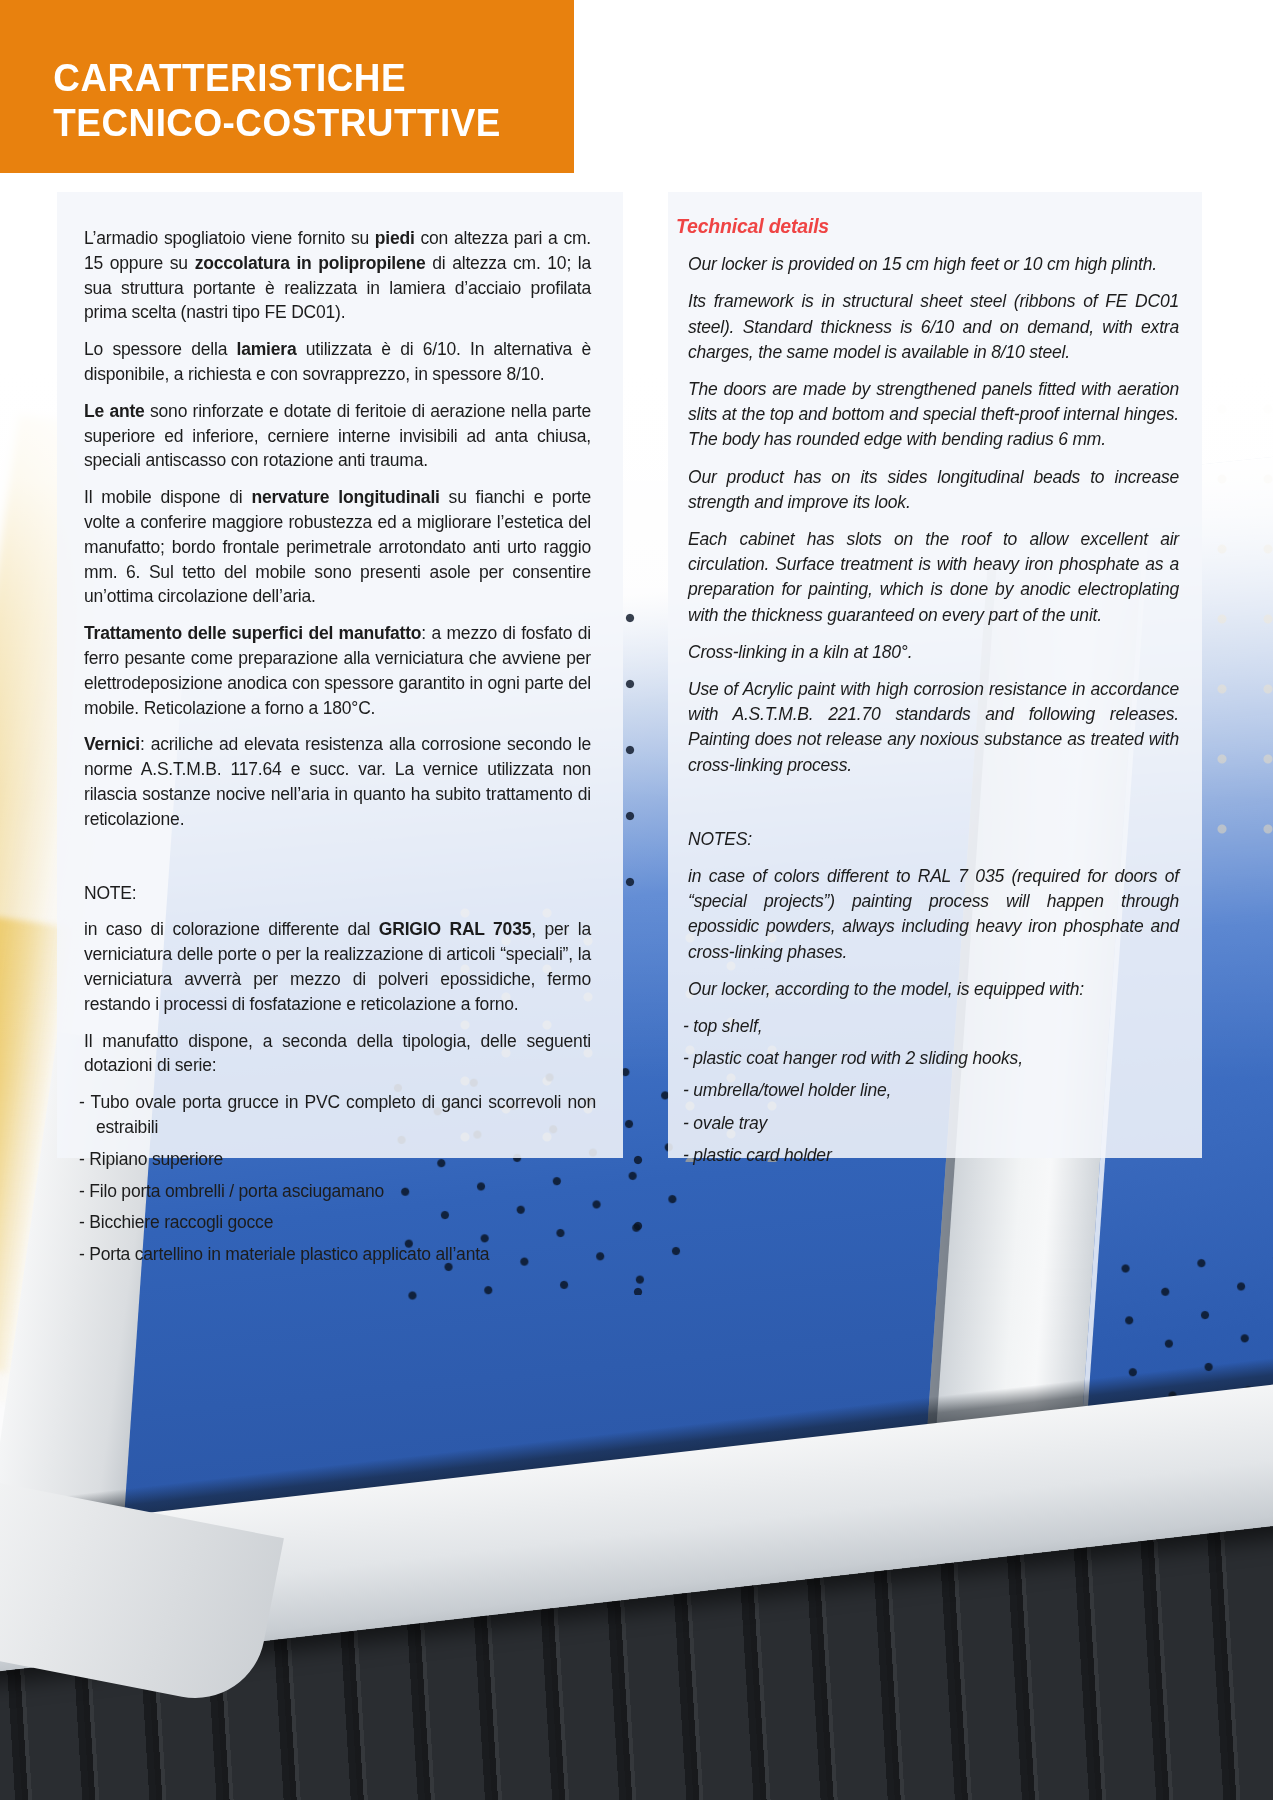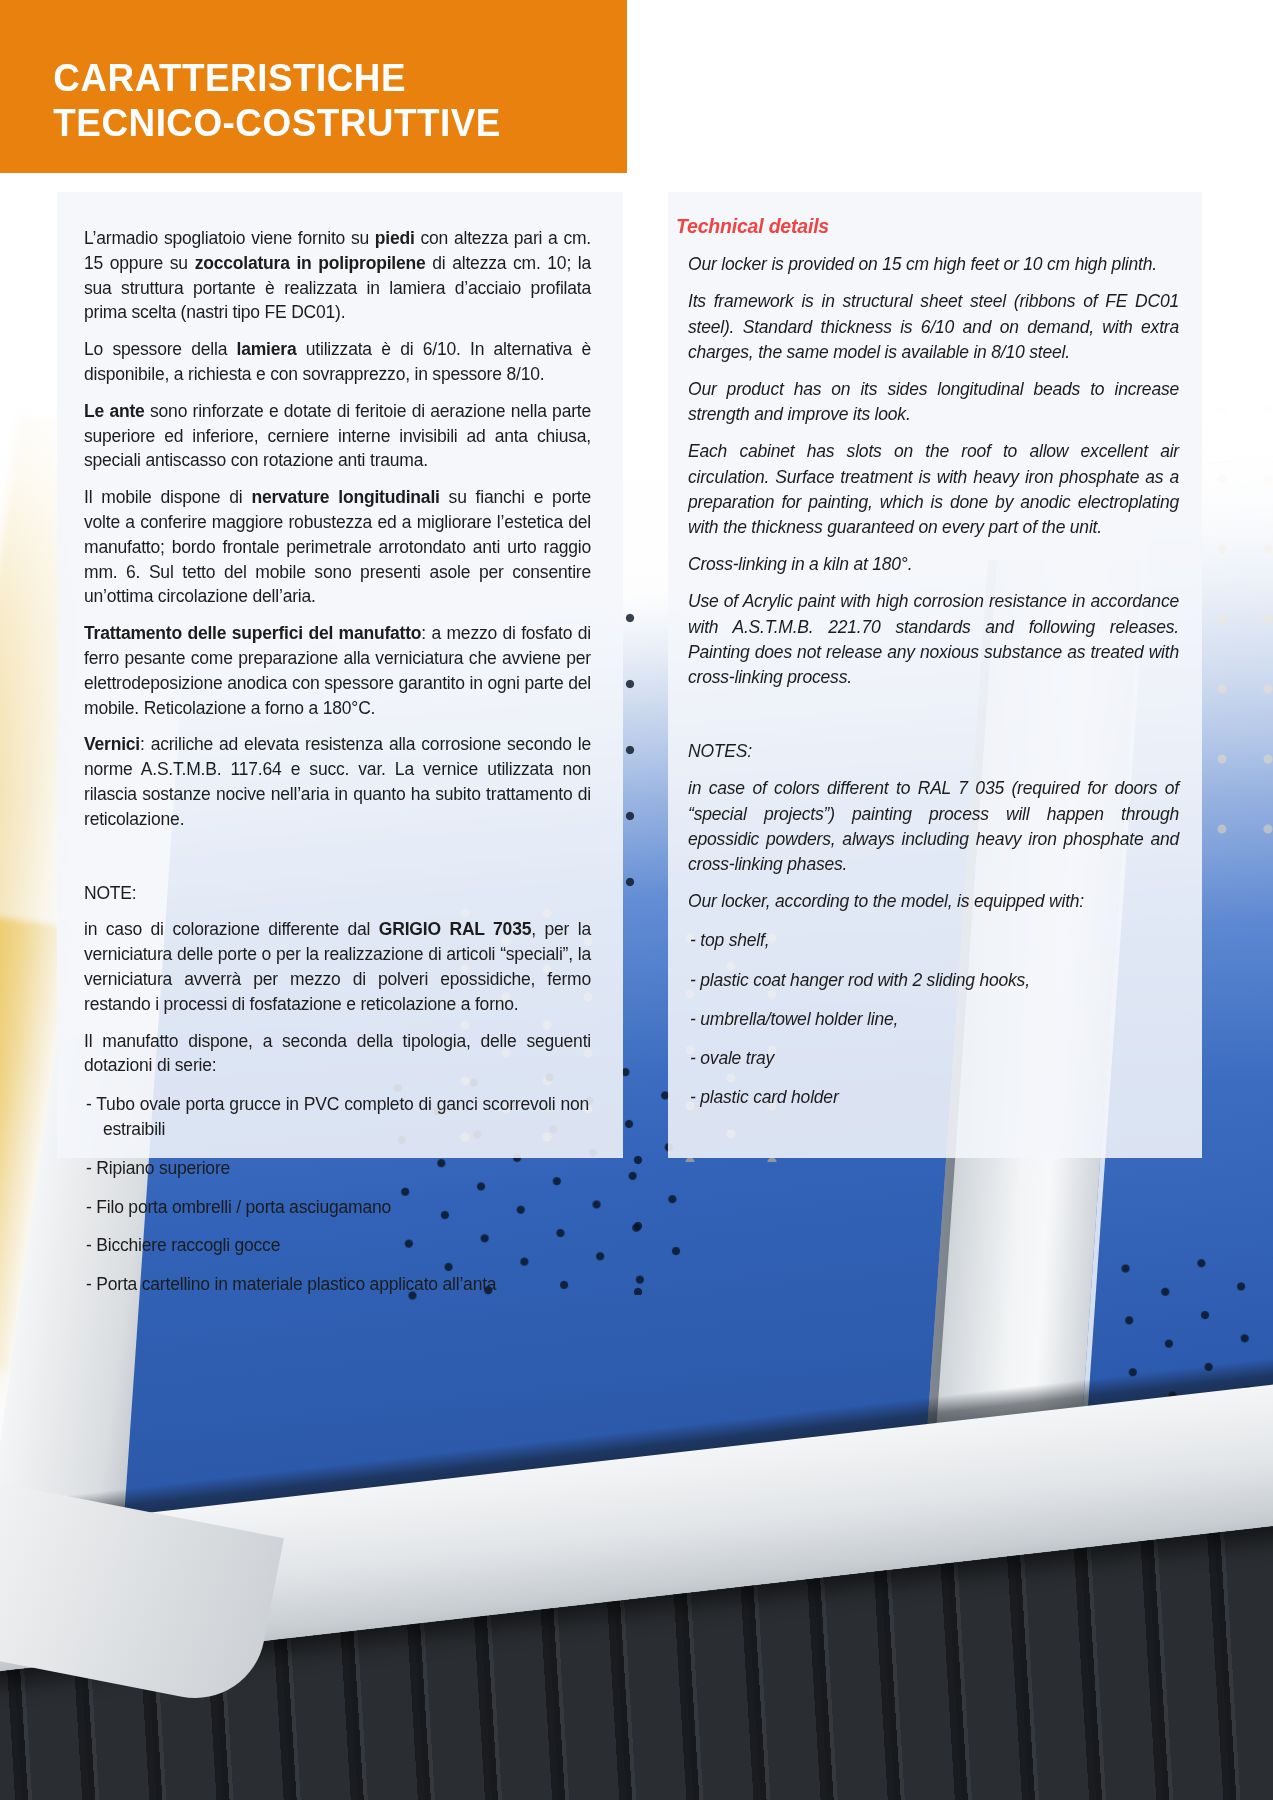--- a/index.html
+++ b/index.html
@@ -65,32 +65,32 @@
   .holes-beige-mid{left:680px;top:930px;width:112px;height:232px;}
   .holes-beige-right{left:1212px;top:330px;width:61px;height:560px;}
   
   .veil{position:absolute;left:0;top:0;width:1273px;height:1260px;z-index:5;pointer-events:none;
     background:linear-gradient(to bottom, #fff 0px, #fff 370px, rgba(255,255,255,0.88) 480px, rgba(255,255,255,0.55) 620px, rgba(255,255,255,0.22) 800px, rgba(255,255,255,0) 1080px);}
   
   .textbox{position:absolute;top:192px;height:966px;background:rgba(243,246,250,0.87);z-index:10;}
   .textbox-left{left:57px;width:566px;}
   .textbox-right{left:668px;width:534px;}
   
-  .header{position:absolute;left:0;top:0;width:627px;height:173px;z-index:30;}
+  .header{position:absolute;left:0;top:0;width:574px;height:173px;z-index:30;}
   .header h1{margin:0;padding:56px 0 0 55px;font-size:38px;line-height:45px;color:#fff;
     font-weight:700;letter-spacing:0.5px;transform:scaleX(0.97);transform-origin:left top;
     text-transform:uppercase;}
   
   .col{position:absolute;color:#1c1c1c;font-size:17.5px;line-height:24.8px;
     letter-spacing:-0.2px;text-align:justify;z-index:20;}
   .col-left{left:72px;top:214px;width:531px;}
   .col-right{left:676px;top:214px;width:515px;font-style:italic;line-height:25.2px;}
   .col-right h2{font-size:19.5px;margin:0 0 13px 0;font-weight:700;font-style:italic;color:#ef4444;}
   .col .para{margin:12px;}
-  .col .li{margin:14px;padding-left:17px;text-indent:-17px;}
+  .col .li{margin:7px;padding-left:17px;text-indent:-17px;}
   .col .li::before{content:"- ";}
   .col .spacer{height:25px;}
   .col b{font-weight:700;}
 </style>
 </head>
 <body>
 
 <div class="photo">
   <div class="cream-wedge"></div>
   <div class="cream-core"></div>
@@ -136,20 +136,21 @@
     <div class="li"><span>Filo porta ombrelli / porta asciugamano</span></div>
     <div class="li"><span>Bicchiere raccogli gocce</span></div>
     <div class="li"><span>Porta cartellino in materiale plastico applicato all’anta</span></div>
   </div>
 
 <div class="col col-right">
   <h2>Technical details</h2>
   <div>
       <p class="para"><span>Our locker is provided on 15 cm high feet or 10 cm high plinth.</span></p>
       <p class="para"><span>Its framework is in structural sheet steel (ribbons of FE DC01 steel). Standard thickness is 6/10 and on demand, with extra charges, the same model is available in 8/10 steel.</span></p>
+      <p class="para"><span>The doors are made by strengthened panels fitted with aeration slits at the top and bottom and special theft-proof internal hinges. The body has rounded edge with bending radius 6 mm.</span></p>
       <p class="para"><span>Our product has on its sides longitudinal beads to increase strength and improve its look.</span></p>
       <p class="para"><span>Each cabinet has slots on the roof to allow excellent air circulation. Surface treatment is with heavy iron phosphate as a preparation for painting, which is done by anodic electroplating with the thickness guaranteed on every part of the unit.</span></p>
       <p class="para"><span>Cross-linking in a kiln at 180°.</span></p>
       <p class="para"><span>Use of Acrylic paint with high corrosion resistance in accordance with A.S.T.M.B. 221.70 standards and following releases. Painting does not release any noxious substance as treated with cross-linking process.</span></p>
       <div class="spacer"></div>
       <p class="para"><span>NOTES:</span></p>
       <p class="para"><span>in case of colors different to RAL 7 035 (required for doors of “special projects”) painting process will happen through epossidic powders, always including heavy iron phosphate and cross-linking phases.</span></p>
       <p class="para"><span>Our locker, according to the model, is equipped with:</span></p>
       <div class="li"><span>top shelf,</span></div>
       <div class="li"><span>plastic coat hanger rod with 2 sliding hooks,</span></div>

